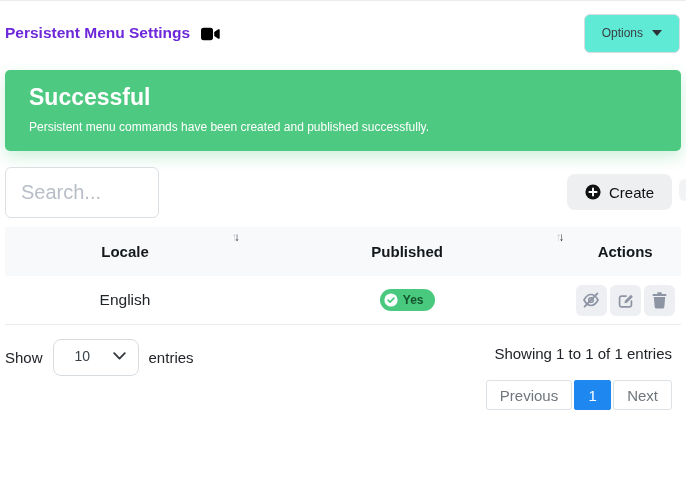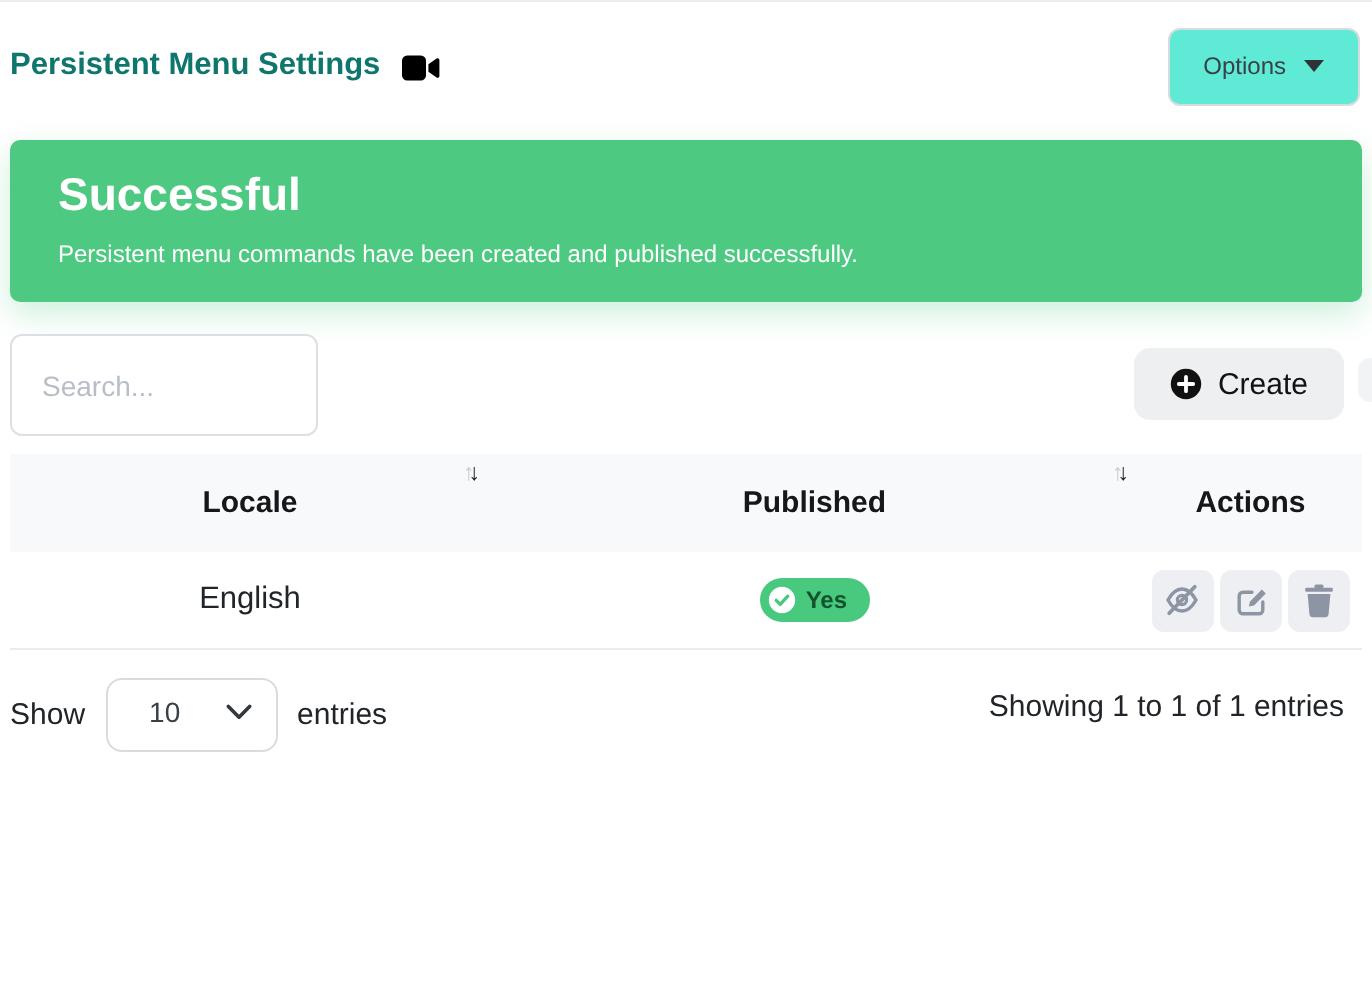--- a/index.html
+++ b/index.html
@@ -5,37 +5,37 @@
   html,body { margin:0; padding:0; }
   body {
     width:686px; height:501px; background:#ffffff; overflow:hidden; position:relative;
     font-family:"Liberation Sans", sans-serif; border-top:1px solid #ebedef; box-sizing:border-box;
   }
   .page { padding:0 5px; position:relative; }
 
   
   .topbar { display:flex; justify-content:space-between; align-items:center; margin-top:12px; height:40px; }
   .title-wrap { display:flex; align-items:center; gap:11px; }
-  .page-title { font-size:15.5px; font-weight:700; color:#0f766e; margin:0; }
+  .page-title { font-size:15.5px; font-weight:700; color:#6d28d9; margin:0; }
   .video-icon svg { display:block; margin-top:1px; }
   .options-btn { display:flex; align-items:center; gap:9px; background:#5eead4; border:1px solid #d7dce1;
     border-radius:6px; padding:0 17px; height:39px; font-size:12px; color:#3a4046; cursor:pointer; margin-right:1px;
     font-family:"Liberation Sans", sans-serif; }
   .caret { width:0; height:0; border-left:5px solid transparent; border-right:5px solid transparent; border-top:6px solid #2e3338; }
 
   
   .alert { background:#4ec981; border-radius:5px; margin-top:17px; padding:14px 24px 17px; color:#fff;
     box-shadow:0 6px 16px rgba(78,201,129,.28); }
   .alert-title { font-size:23px; font-weight:600; }
   .alert-msg { font-size:12px; margin-top:9px; font-weight:400; }
 
   
   .toolbar { display:flex; justify-content:space-between; margin-top:16px; align-items:flex-start; height:51px; }
   .search { width:154px; height:51px; box-sizing:border-box; border:1px solid #dbe0e5; border-radius:6px;
-    padding:0 15px; font-size:14px; color:#3a4046; outline:none; font-family:"Liberation Sans", sans-serif; }
+    padding:0 15px; font-size:20px; color:#3a4046; outline:none; font-family:"Liberation Sans", sans-serif; }
   .search::placeholder { color:#b8bec7; }
   .create-btn { display:flex; align-items:center; gap:8px; background:#edeff1; border:none; border-radius:8px;
     height:36px; padding:0 18px; font-size:15px; color:#101214; margin-top:7px; margin-right:9px; cursor:pointer;
     font-family:"Liberation Sans", sans-serif; }
   .edge-artifact { position:absolute; left:679px; top:166px; width:12px; height:22px; background:#f1f3f5; border-radius:6px 0 0 6px; }
 
   
   .table { margin-top:9px; }
   .thead { display:flex; background:#f7f9fa; height:49px; }
   .th { position:relative; display:flex; align-items:center; justify-content:center; font-weight:700; font-size:15px; color:#15181b; }
@@ -170,14 +170,19 @@
           <svg width="13" height="8" viewBox="0 0 13 8">
             <path d="M1.2 1.2 L6.5 6.6 L11.8 1.2" fill="none" stroke="#33383e" stroke-width="1.8" stroke-linecap="round" stroke-linejoin="round"></path>
           </svg>
         </span>
       </div>
       <span>entries</span>
     </div>
     <div class="summary">Showing 1 to 1 of 1 entries</div>
   </div>
 
+  <div class="pagination">
+    <button class="page-btn">Previous</button>
+    <button class="page-btn active">1</button>
+    <button class="page-btn">Next</button>
+  </div>
 
 </div>
 
 </body></html>

